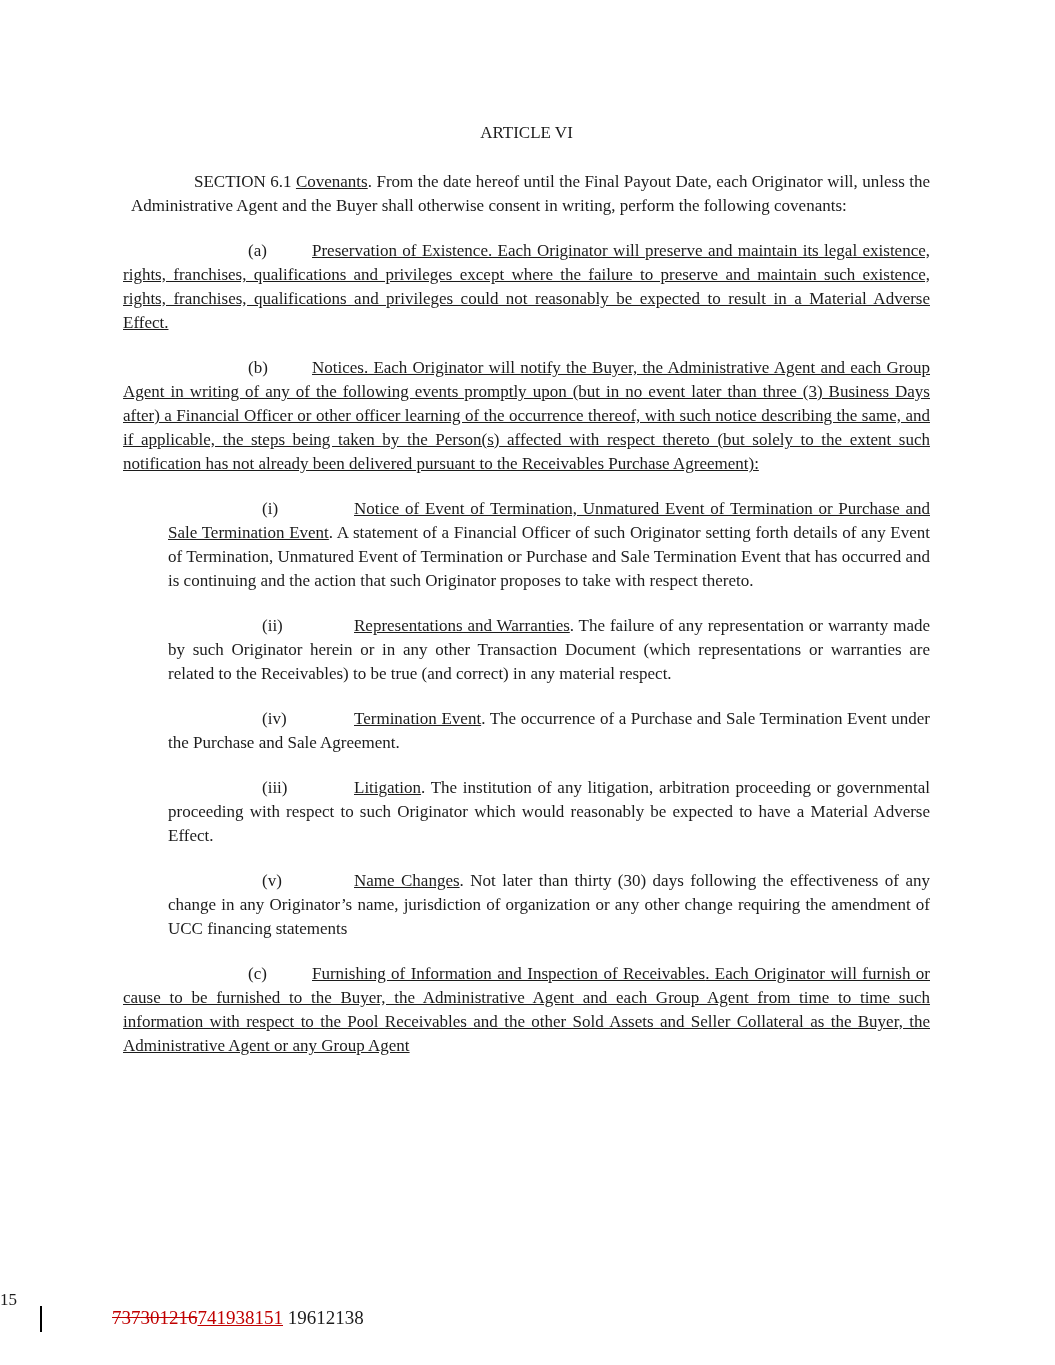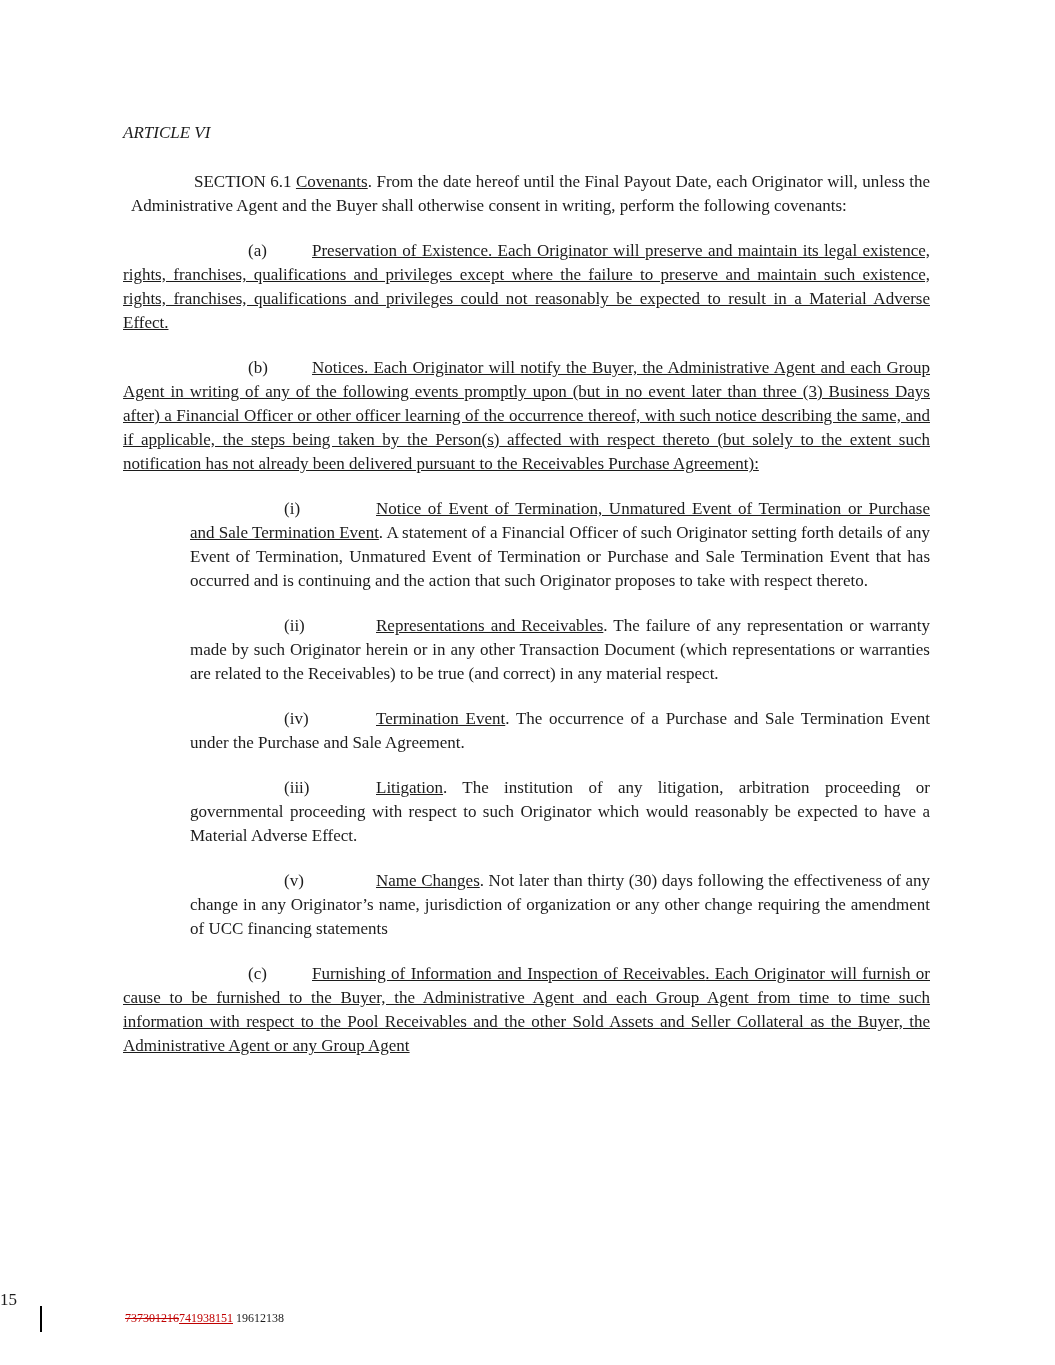--- a/index.html
+++ b/index.html
@@ -9,41 +9,41 @@
     width: 1055px;
     height: 1365px;
     background: #ffffff;
     font-family: "Liberation Serif", serif;
     font-size: 17px;
     line-height: 24px;
     color: #1c1c1c;
     overflow: hidden;
   }
   .content { padding: 121px 125px 0 123px; }
-  .title { text-align: left; margin-bottom: 25px; font-style: italic; }
+  .title { text-align: center; margin-bottom: 25px; }
   .para { text-align: justify; margin-bottom: 21px; }
   .indent-section { text-indent: 63px; margin-left: 8px; }
   .lettered { text-indent: 125px; text-decoration: underline; }
-  .sub { margin-left: 67px; text-indent: 94px; }
+  .sub { margin-left: 45px; text-indent: 94px; }
   .lbl { display: inline-block; text-indent: 0; }
   .lbl-letter { width: 64px; }
   .lbl-roman { width: 92px; }
   .u { text-decoration: underline; }
   .page-number {
     position: absolute;
     top: 1288px;
     left: 0;
     width: 100%;
     text-align: left;
   }
   .footer-id {
     position: absolute;
     top: 1310px;
-    left: 125px;
-    font-size: 12px;
+    left: 112px;
+    font-size: 19px;
     line-height: 16px;
   }
   .red { color: #c00000; }
   .strike { text-decoration: line-through; }
   .ul { text-decoration: underline; }
   .change-bar {
     position: absolute;
     left: 40px;
     top: 1306px;
     width: 2px;
@@ -62,21 +62,21 @@
     </div>
 
     <p class="para indent-section"><span>SECTION 6.1 </span><span class="u">Covenants</span><span>.  From the date hereof until the Final Payout Date, each Originator will, unless the Administrative Agent and the Buyer shall otherwise consent in writing, perform the following covenants:</span></p>
 
     <p class="para lettered"><span class="lbl lbl-letter">(a)</span><span class="u">Preservation of Existence</span><span>.  Each Originator will preserve and maintain its legal existence, rights, franchises, qualifications and privileges except where the failure to preserve and maintain such existence, rights, franchises, qualifications and privileges could not reasonably be expected to result in a Material Adverse Effect.</span></p>
 
     <p class="para lettered"><span class="lbl lbl-letter">(b)</span><span class="u">Notices</span><span>.  Each Originator will notify the Buyer, the Administrative Agent and each Group Agent in writing of any of the following events promptly upon (but in no event later than three (3) Business Days after) a Financial Officer or other officer learning of the occurrence thereof, with such notice describing the same, and if applicable, the steps being taken by the Person(s) affected with respect thereto (but solely to the extent such notification has not already been delivered pursuant to the Receivables Purchase Agreement):</span></p>
 
     <p class="para sub"><span class="lbl lbl-roman">(i)</span><span class="u">Notice of Event of Termination, Unmatured Event of Termination or Purchase and Sale Termination Event</span><span>.  A statement of a Financial Officer of such Originator setting forth details of any Event of Termination, Unmatured Event of Termination or Purchase and Sale Termination Event that has occurred and is continuing and the action that such Originator proposes to take with respect thereto.</span></p>
 
-    <p class="para sub"><span class="lbl lbl-roman">(ii)</span><span class="u">Representations and Receivables</span><span>.  The failure of any representation or warranty made by such Originator herein or in any other Transaction Document (which representations or warranties are related to the Receivables) to be true (and correct) in any material respect.</span></p>
+    <p class="para sub"><span class="lbl lbl-roman">(ii)</span><span class="u">Representations and Warranties</span><span>.  The failure of any representation or warranty made by such Originator herein or in any other Transaction Document (which representations or warranties are related to the Receivables) to be true (and correct) in any material respect.</span></p>
 
     <p class="para sub"><span class="lbl lbl-roman">(iv)</span><span class="u">Termination Event</span><span>.  The occurrence of a Purchase and Sale Termination Event under the Purchase and Sale Agreement.</span></p>
 
     <p class="para sub"><span class="lbl lbl-roman">(iii)</span><span class="u">Litigation</span><span>.  The institution of any litigation, arbitration proceeding or governmental proceeding with respect to such Originator which would reasonably be expected to have a Material Adverse Effect.</span></p>
 
     <p class="para sub"><span class="lbl lbl-roman">(v)</span><span class="u">Name Changes</span><span>.  Not later than thirty (30) days following the effectiveness of any change in any Originator’s name, jurisdiction of organization or any other change requiring the amendment of UCC financing statements</span></p>
 
 
     <p class="para lettered"><span class="lbl lbl-letter">(c)</span><span class="u">Furnishing of Information and Inspection of Receivables</span><span>.  Each Originator will furnish or cause to be furnished to the Buyer, the Administrative Agent and each Group Agent from time to time such information with respect to the Pool Receivables and the other Sold Assets and Seller Collateral as the Buyer, the Administrative Agent or any Group Agent</span></p>
 

